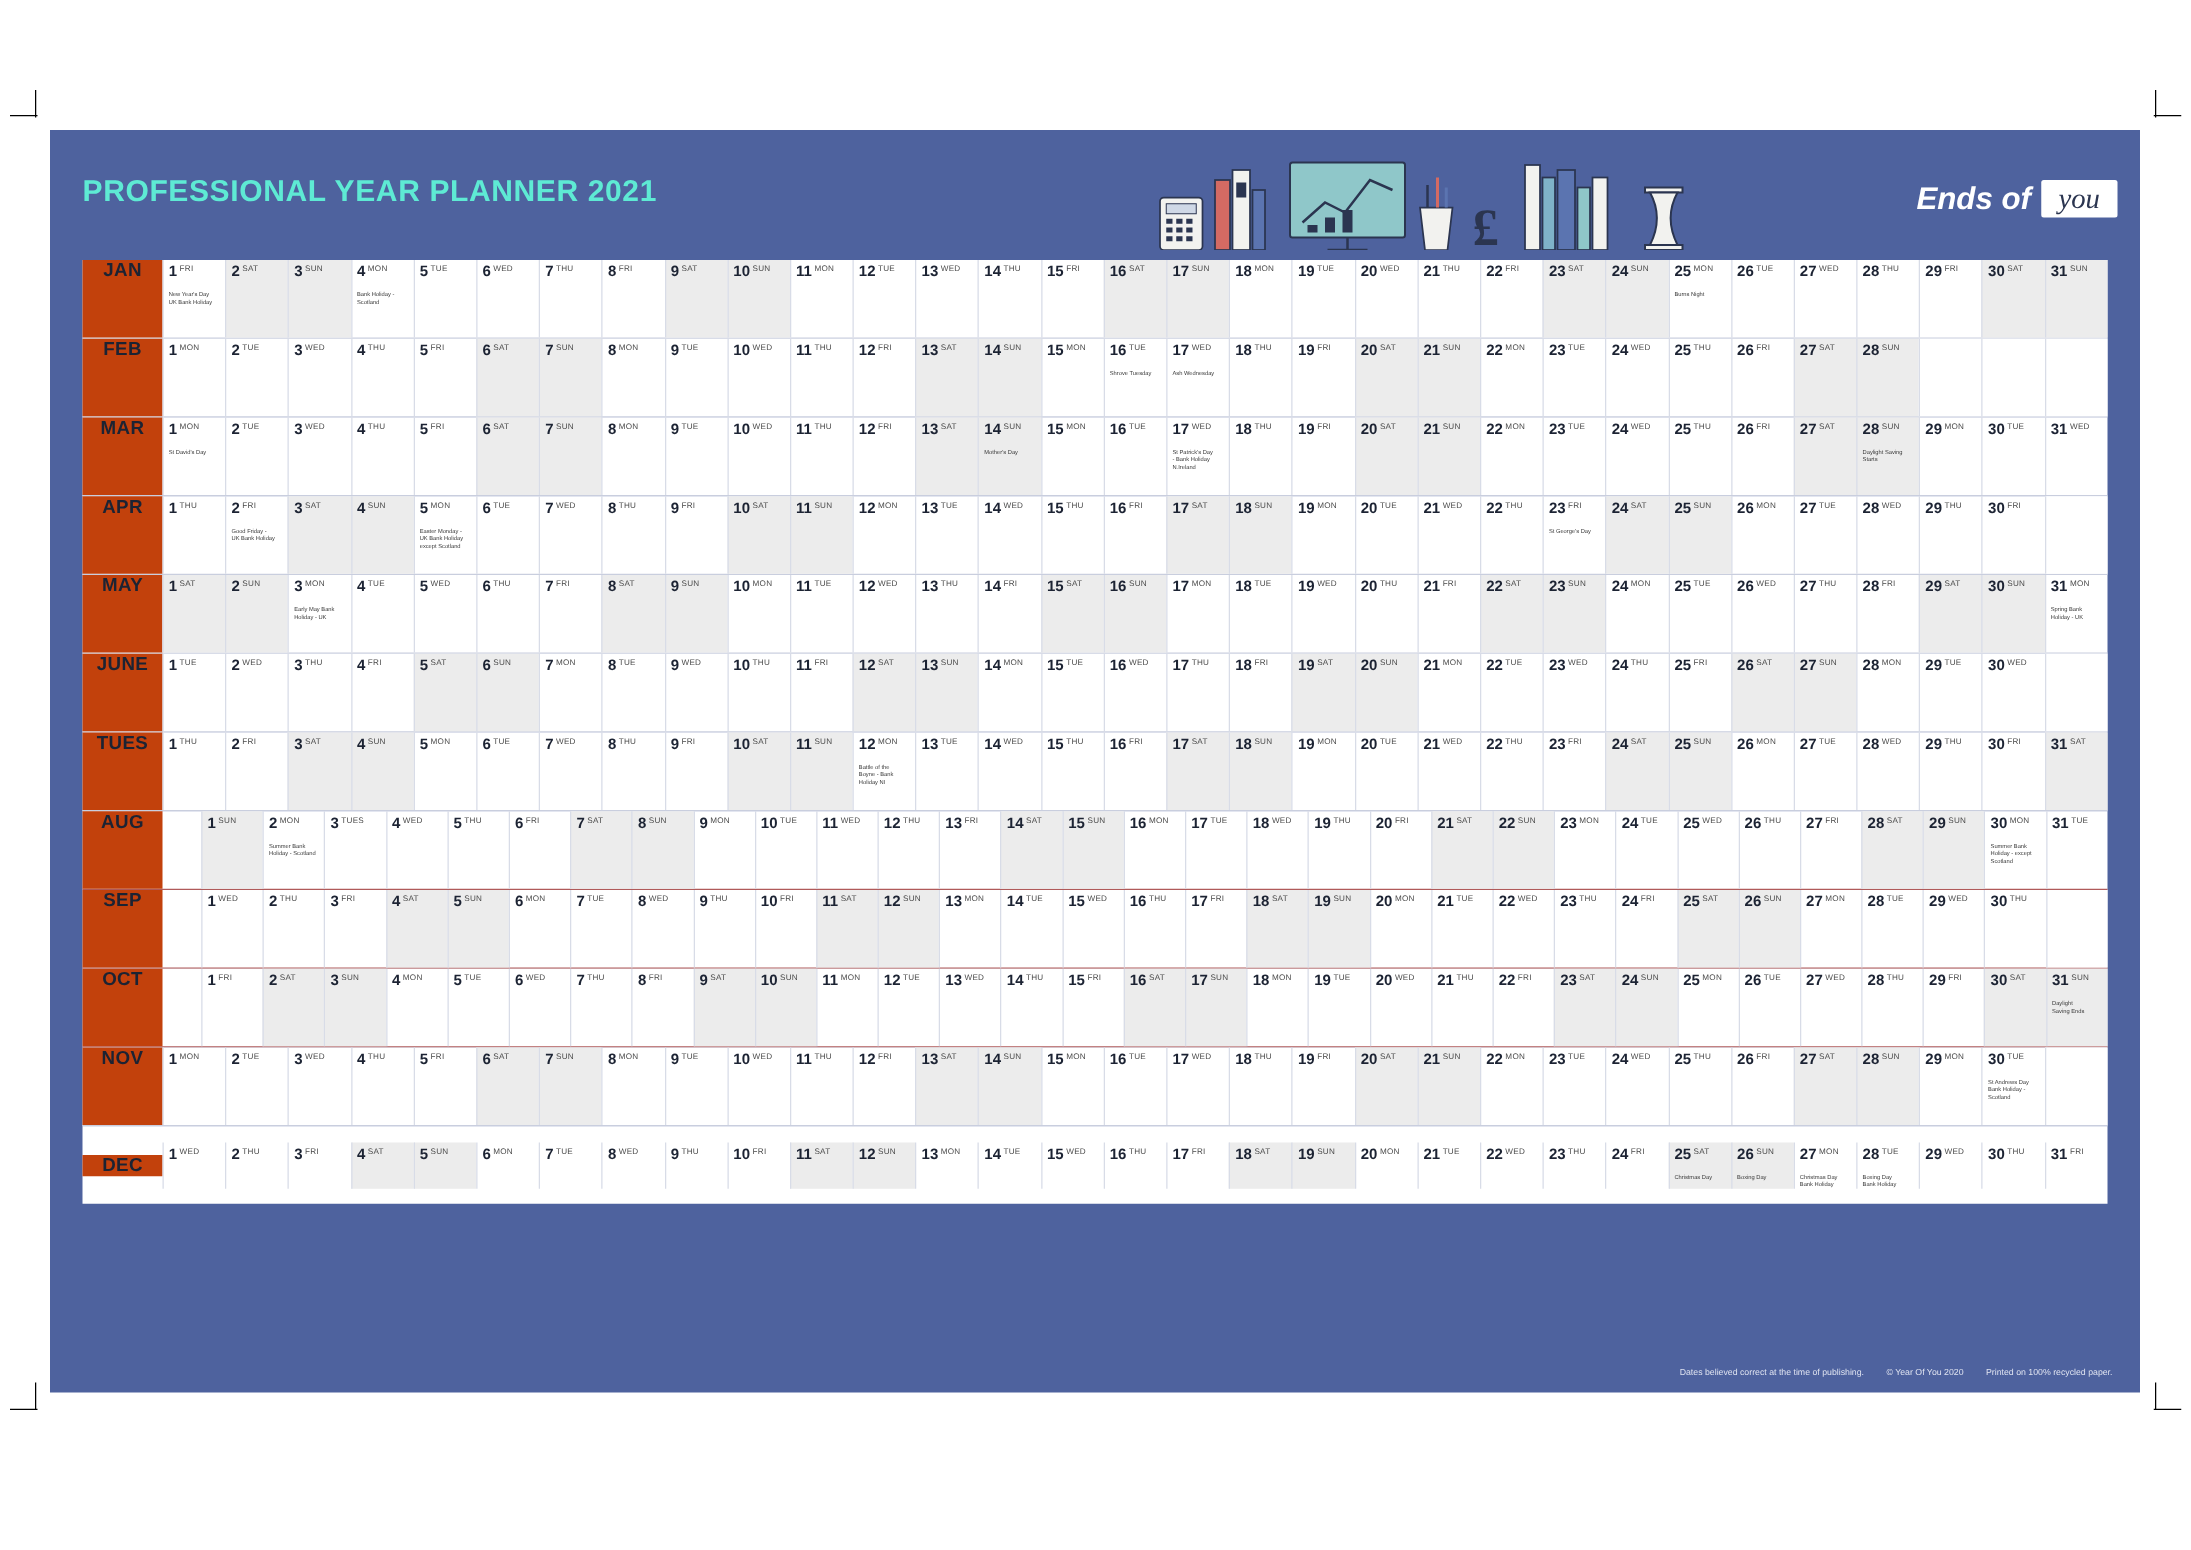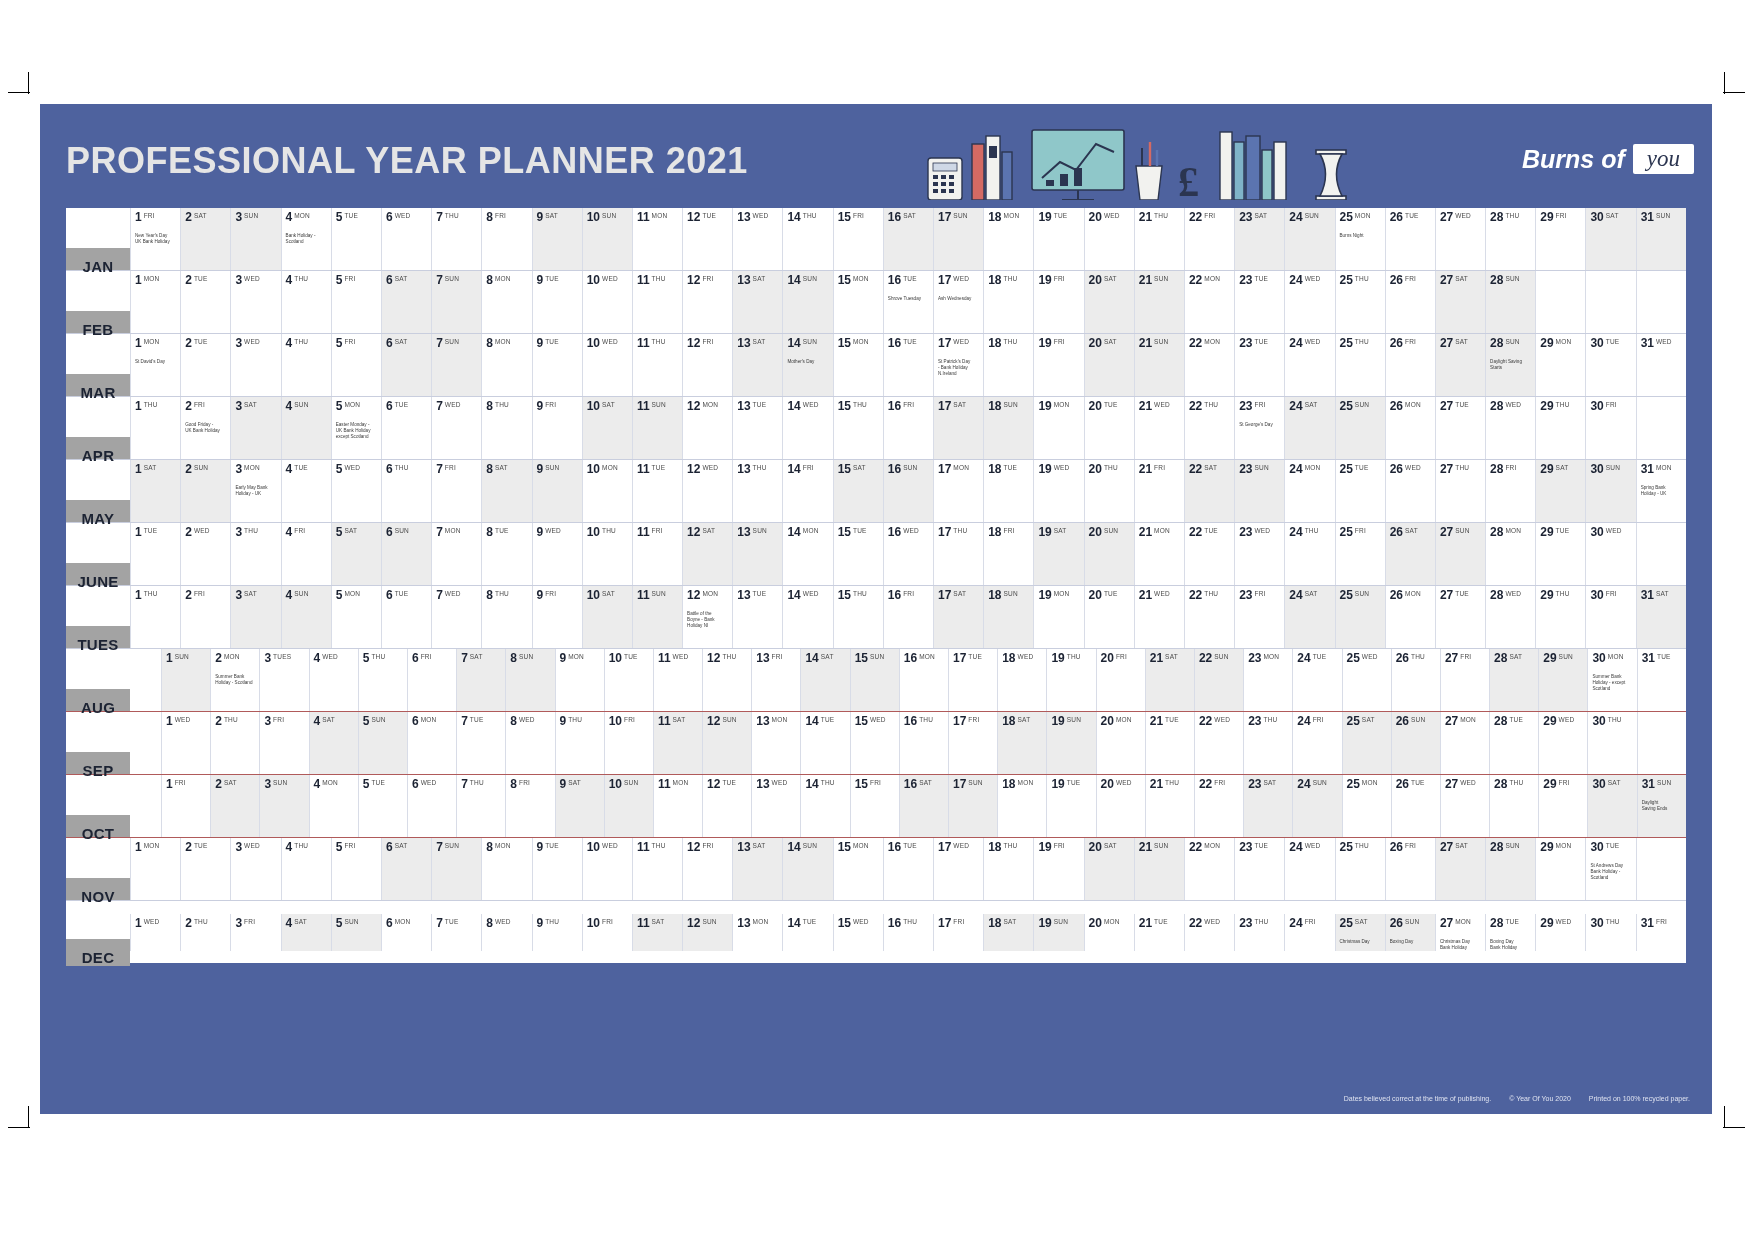--- a/index.html
+++ b/index.html
@@ -8,33 +8,33 @@
 
   
   .crop{position:absolute;background:#000;}
   .crop.h{height:1px;width:22px;}
   .crop.v{width:1px;height:22px;}
 
   .poster{position:absolute;left:40px;top:104px;width:1672px;height:1010px;background:#4e629e;}
 
   
   .header{position:relative;height:100px;}
-  .title{position:absolute;left:26px;top:36px;color:#e5e5e5;font-size:36px;font-weight:bold;letter-spacing:0.5px;font-family:"Liberation Sans",sans-serif;text-align:center;}
+  .title{position:absolute;left:26px;top:36px;color:#5eead4;font-size:24px;font-weight:bold;letter-spacing:0.5px;font-family:"Liberation Sans",sans-serif;text-align:center;}
   .brand{position:absolute;right:18px;top:40px;display:flex;align-items:center;gap:8px;}
   .brand-text{color:#ffffff;font-size:25px;font-weight:bold;font-style:italic;}
   .brand-box{background:#ffffff;border-radius:2px;padding:2px 14px;color:#2b3550;font-size:23px;font-style:italic;font-family:"Liberation Serif",serif;}
 
   
   .desk{position:absolute;left:880px;top:18px;width:540px;height:78px;}
 
   
   .grid{position:absolute;left:26px;top:104px;width:1620px;}
   .row{display:flex;height:62px;border-bottom:1px solid #c9cede;background:#ffffff;}
   .row.last{border-bottom:none;align-items:center;}
-  .month{width:64px;flex:0 0 64px;background:#a3a3a3;display:flex;align-items:flex-start;justify-content:center;padding-top:10px;font-size:15px;font-weight:bold;color:#1c2333;letter-spacing:0.3px;margin-top:40px;}
+  .month{width:64px;flex:0 0 64px;background:#c2410c;display:flex;align-items:flex-start;justify-content:center;padding-top:0;font-size:15px;font-weight:bold;color:#1c2333;letter-spacing:0.3px;}
   .days{flex:1;display:flex;}
   .day{flex:1 1 0;border-left:1px solid #d8dce7;position:relative;padding:4px 3px 0 4px;box-sizing:border-box;min-width:0;}
   .day.shaded{background:#ececec;}
   .day.empty{background:#ffffff;border-left:1px solid #d8dce7;}
   .dnum{font-size:12px;font-weight:bold;color:#1c2333;line-height:11px;display:inline-block;vertical-align:top;}
   .dow{font-size:6.5px;color:#4a4a4a;letter-spacing:0.2px;margin-left:2px;vertical-align:top;}
   .note{font-size:4.6px;line-height:6px;color:#3a3a3a;margin-top:3px;word-wrap:break-word;}
 
   .footer{position:absolute;right:22px;bottom:12px;color:#dfe3f0;font-size:7px;display:flex;gap:18px;}
   .sep-red{border-bottom:1px solid #b05a5a !important;gap:31px;}
@@ -105,21 +105,21 @@
 
           <g stroke="#2b3550" stroke-width="1.6" fill="#f2f2ef">
             <rect x="396" y="28" width="30" height="4"></rect>
             <rect x="396" y="74" width="30" height="4"></rect>
             <path d="M400 32 q11 20 0 42 h22 q-11 -22 0 -42 z"></path>
           </g>
         </svg>
       </div>
 
       <div class="brand">
-        <span class="brand-text">Burns of</span>
+        <span class="brand-text">Ends of</span>
         <span class="brand-box">you</span>
       </div>
     </div>
 
     <div class="grid">
         <div class="row">
           <div class="month">JAN</div>
           <div class="days">
             <div class="day"><span class="dnum">1</span><span class="dow">FRI</span><div class="note" style="white-space: pre-line;">New Year's Day
 UK Bank Holiday</div></div>

